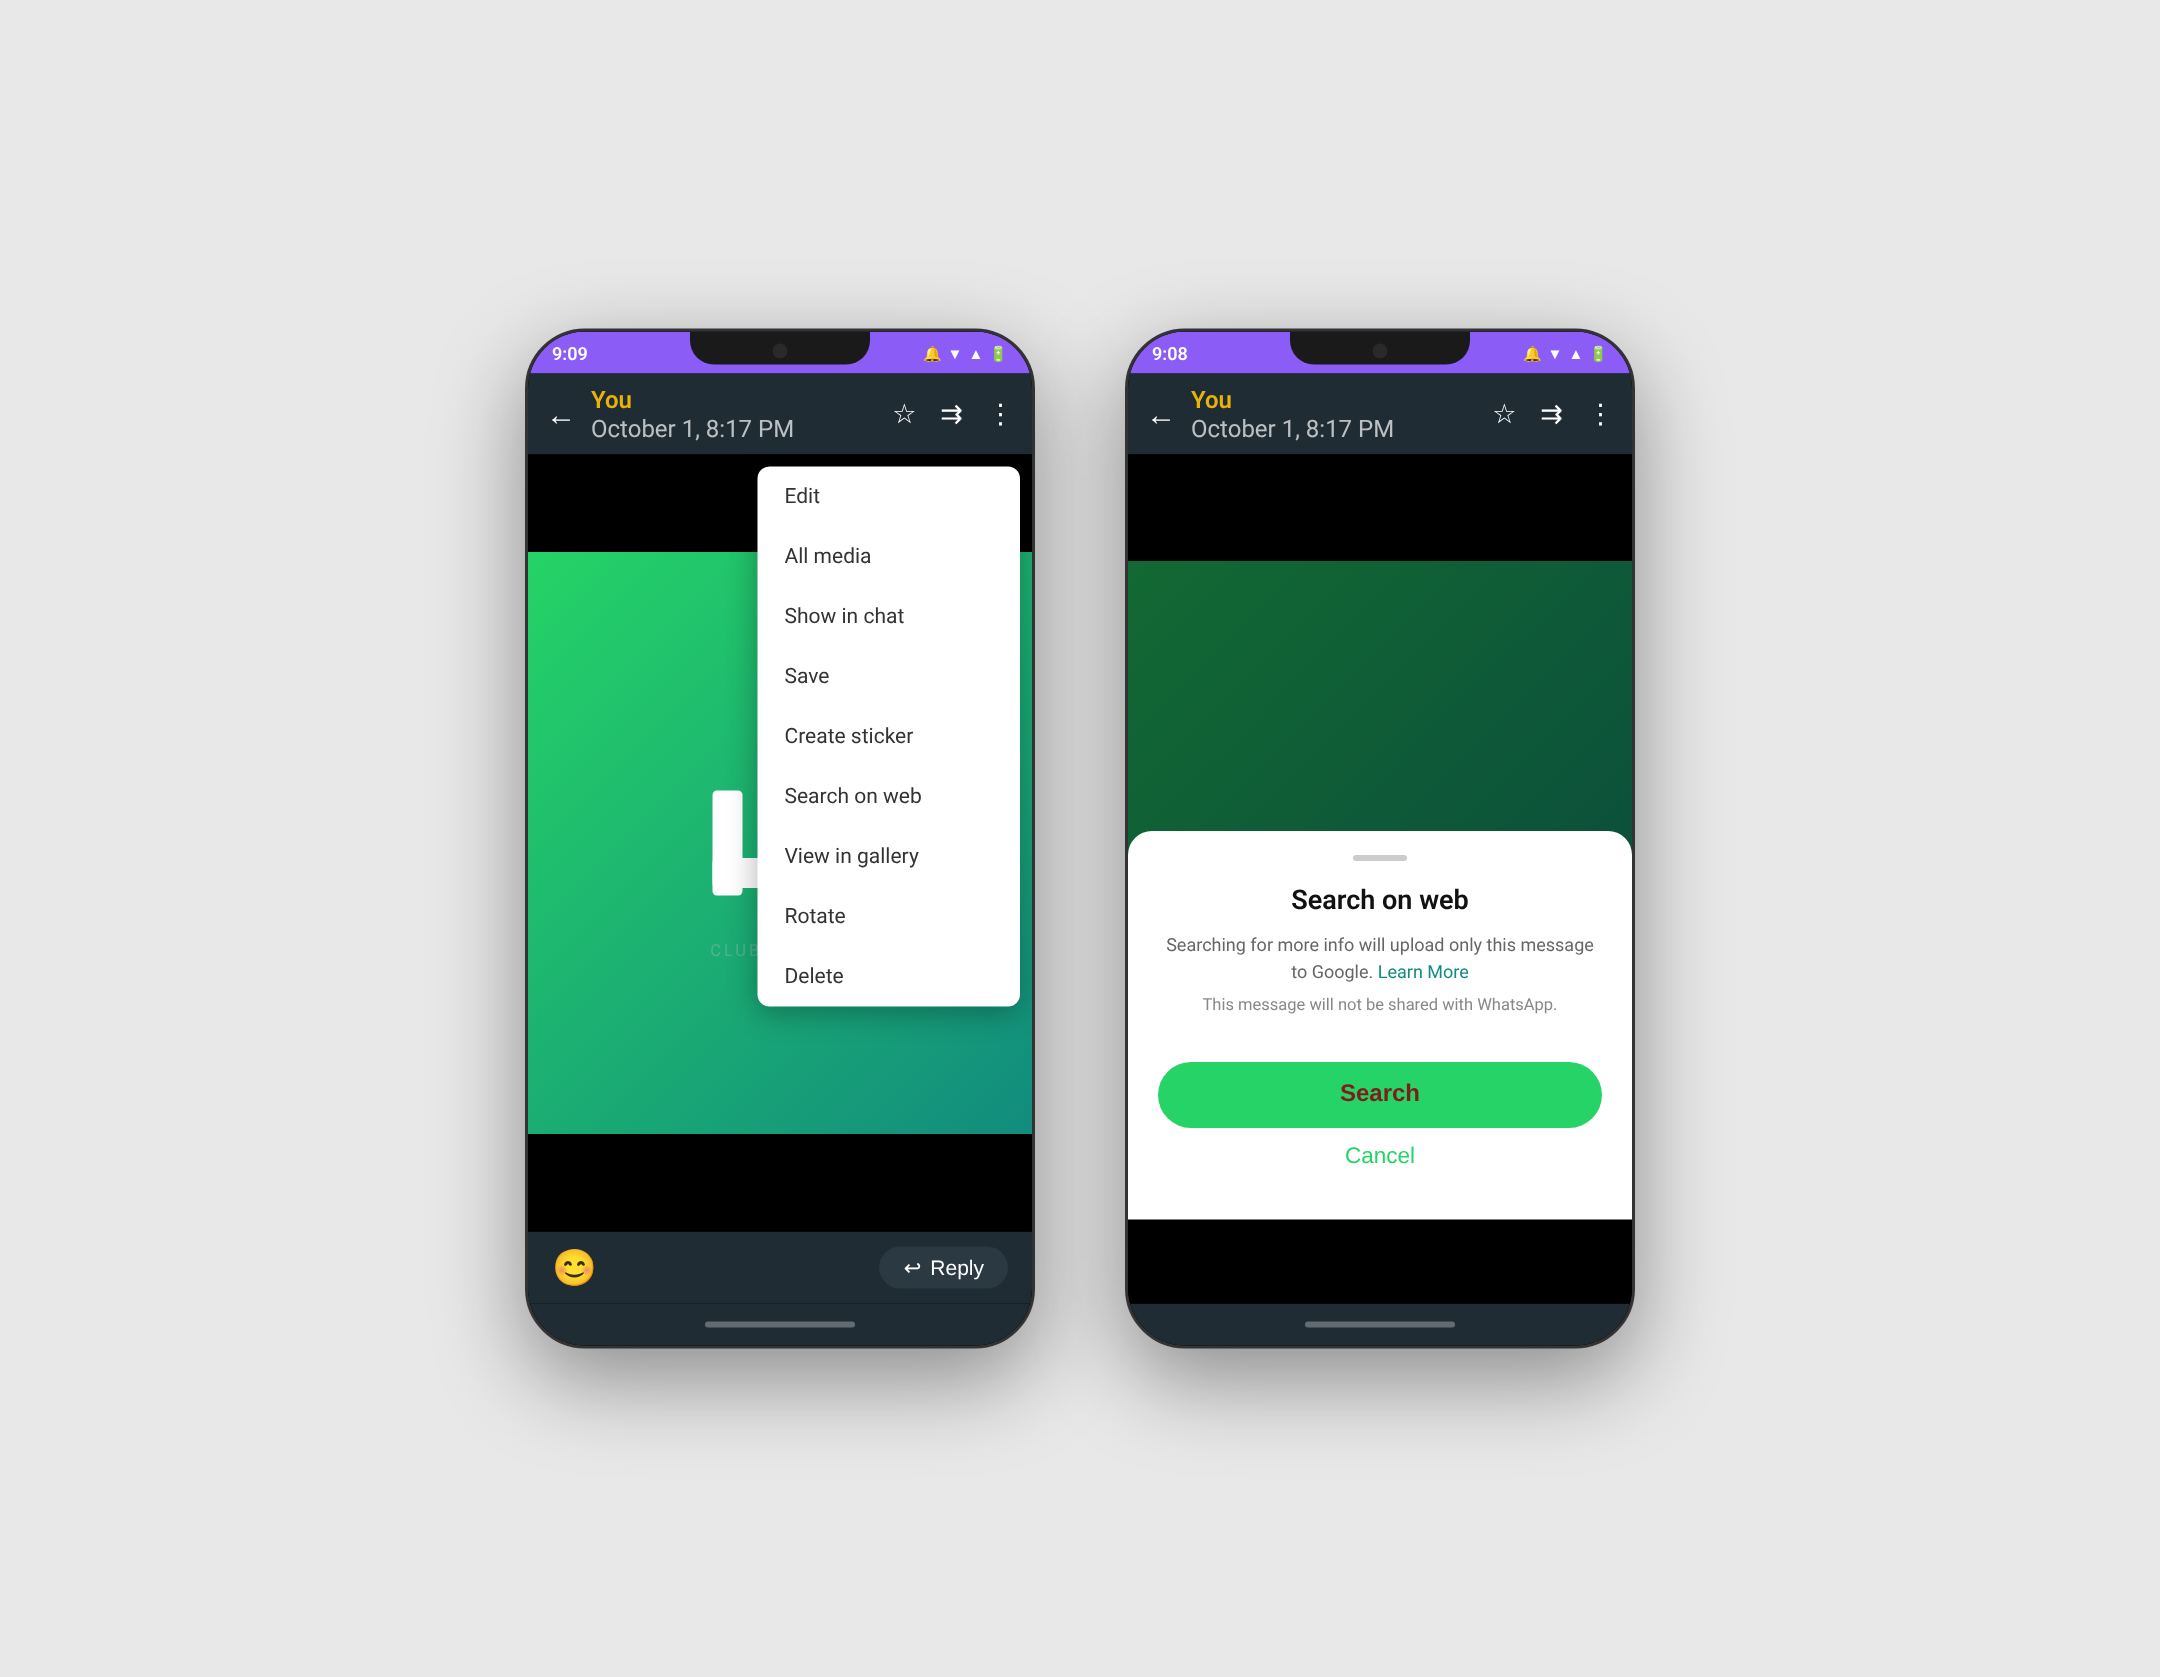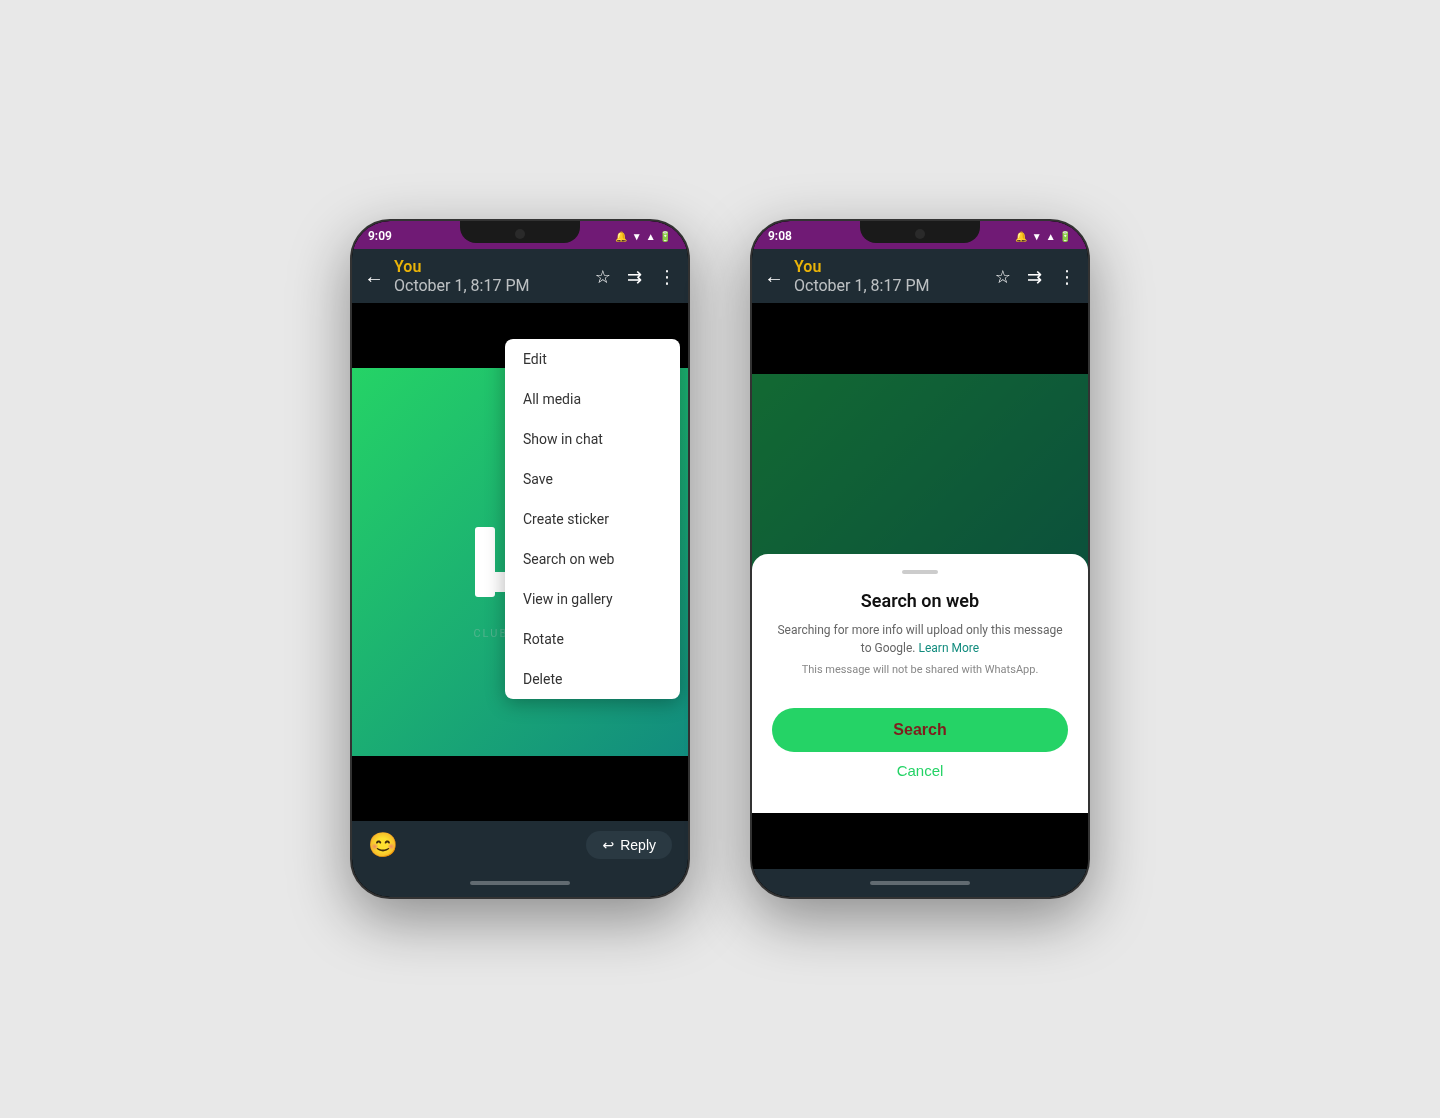--- a/index.html
+++ b/index.html
@@ -95,21 +95,21 @@
       height: 100%;
       border-radius: 38px;
       overflow: hidden;
       display: flex;
       flex-direction: column;
       background: #000;
     }
 
     
     .status-bar {
-      background: #701a75;
+      background: #8b5cf6;
       display: flex;
       justify-content: space-between;
       align-items: center;
       padding: 6px 16px 4px;
       flex-shrink: 0;
       height: 28px;
     }
 
     .status-time {
       color: white;
@@ -276,21 +276,21 @@
     .home-bar {
       width: 100px;
       height: 4px;
       background: rgba(255,255,255,0.3);
       border-radius: 2px;
     }
 
     
     .context-menu {
       position: absolute;
-      top: 36px;
+      top: 8px;
       right: 8px;
       background: white;
       border-radius: 8px;
       box-shadow: 0 4px 20px rgba(0,0,0,0.3);
       width: 175px;
       z-index: 50;
       overflow: hidden;
     }
 
     .context-menu-item {

